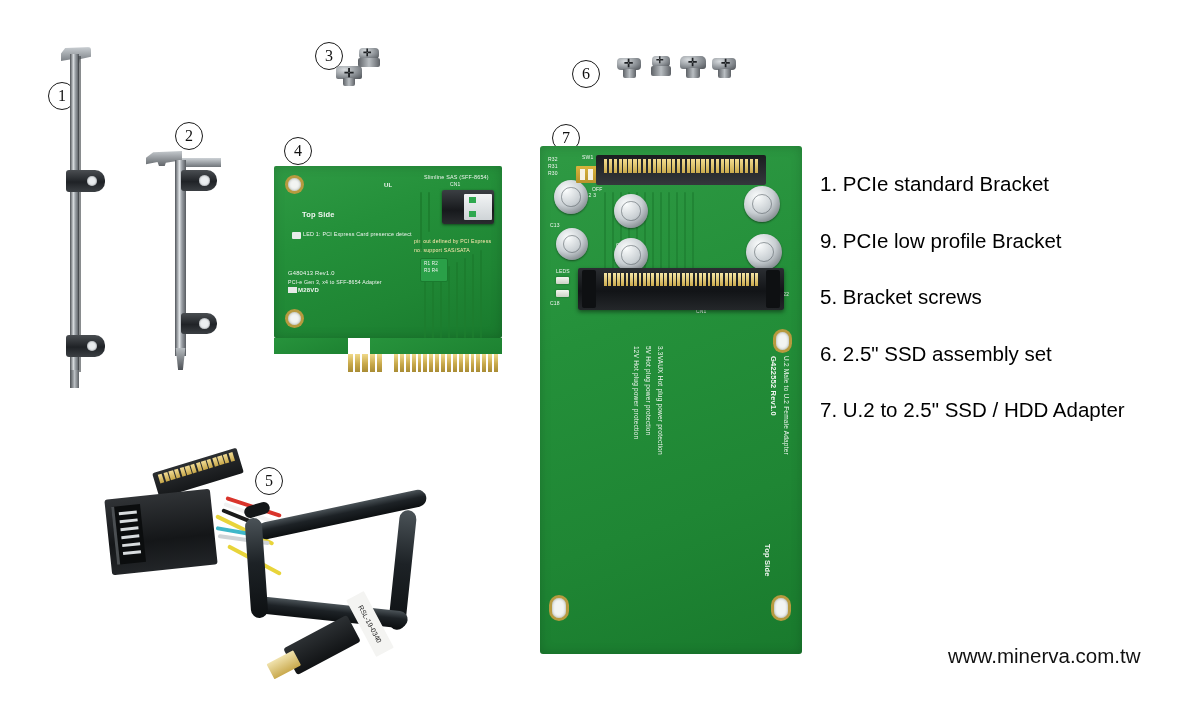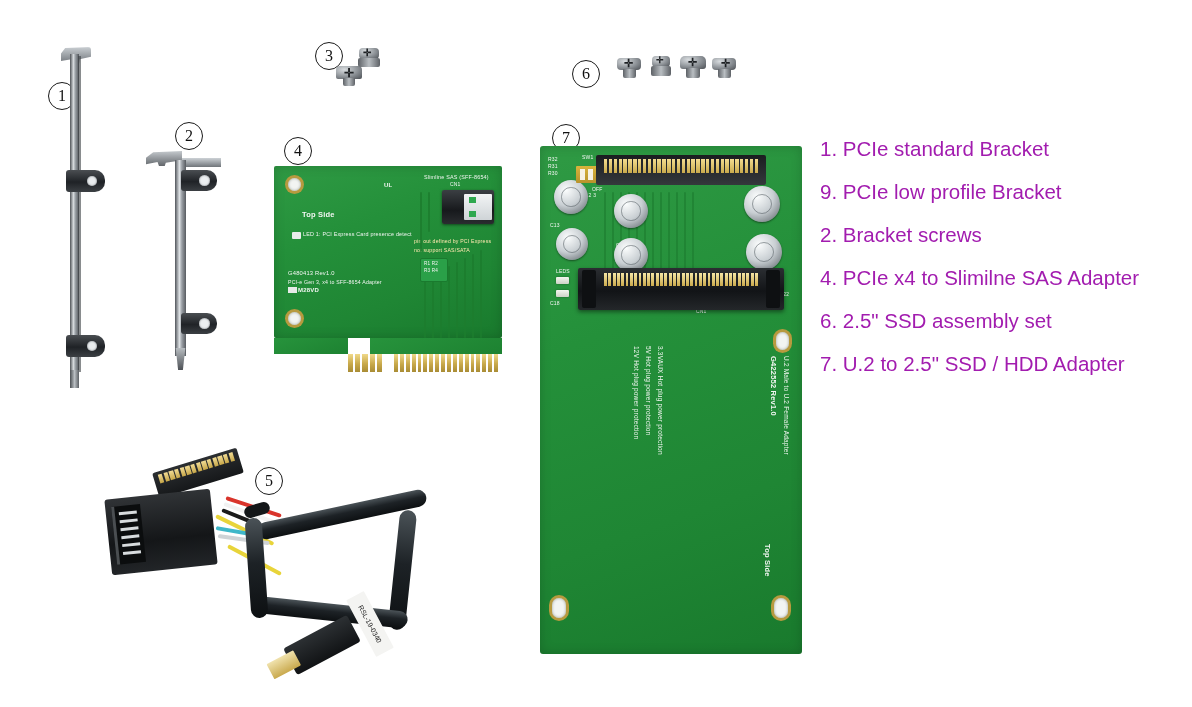--- a/index.html
+++ b/index.html
@@ -9,21 +9,21 @@
   .stage{position:absolute;inset:0;}
 
   
   .badge{position:absolute;width:26px;height:26px;border-radius:50%;
          border:1.4px solid #1a1a1a;background:#fff;
          display:flex;align-items:center;justify-content:center;
          font-family:"Liberation Serif", serif;font-size:16px;line-height:1;color:#111;}
 
   
   .legend{position:absolute;left:820px;top:138px;width:365px;}
-  .legend-item{font-size:20.5px;line-height:1.05;color:#a21caf;margin-bottom:21.5px;white-space:nowrap;}
+  .legend-item{font-size:20.5px;line-height:1.05;color:#000000;margin-bottom:21.5px;white-space:nowrap;margin-top:35px;}
   .site{position:absolute;left:948px;top:644px;font-size:20.5px;color:#111;}
 
   
   .bracket1{position:absolute;left:56px;top:40px;width:34px;height:335px;}
   .b1-spine{position:absolute;left:14px;top:14px;width:9px;height:318px;
             background:linear-gradient(90deg,#4e5256,#d7dbde 38%,#9aa0a5 60%,#52565b);}
   .b1-edge{position:absolute;left:22px;top:16px;width:3px;height:316px;background:#3b3f43;opacity:.6;}
   .b1-hook{position:absolute;left:5px;top:7px;width:30px;height:17px;
            background:linear-gradient(180deg,#c9ced2,#6d7277);border-radius:2px 3px 1px 1px;
            clip-path:polygon(0 38%,14% 6%,100% 0,100% 58%,62% 72%,60% 100%,44% 100%,40% 70%,0 82%);}
@@ -492,20 +492,20 @@
     </div>
 
     <div class="sff-end">
       <div class="tongue"></div>
     </div>
   </div>
 
   <div class="legend">
     <div class="legend-item">1. PCIe standard Bracket</div>
     <div class="legend-item">9. PCIe low profile Bracket</div>
-    <div class="legend-item">2. Bracket screws</div>
-    <div class="legend-item">4. PCIe x4 to Slimilne SAS Adapter</div>
+    <div class="legend-item">5. Bracket screws</div>
     <div class="legend-item">6. 2.5" SSD assembly set</div>
     <div class="legend-item">7. U.2 to 2.5" SSD / HDD Adapter</div>
   </div>
 
+  <div class="site">www.minerva.com.tw</div>
 
 </div>
 
 </body></html>

